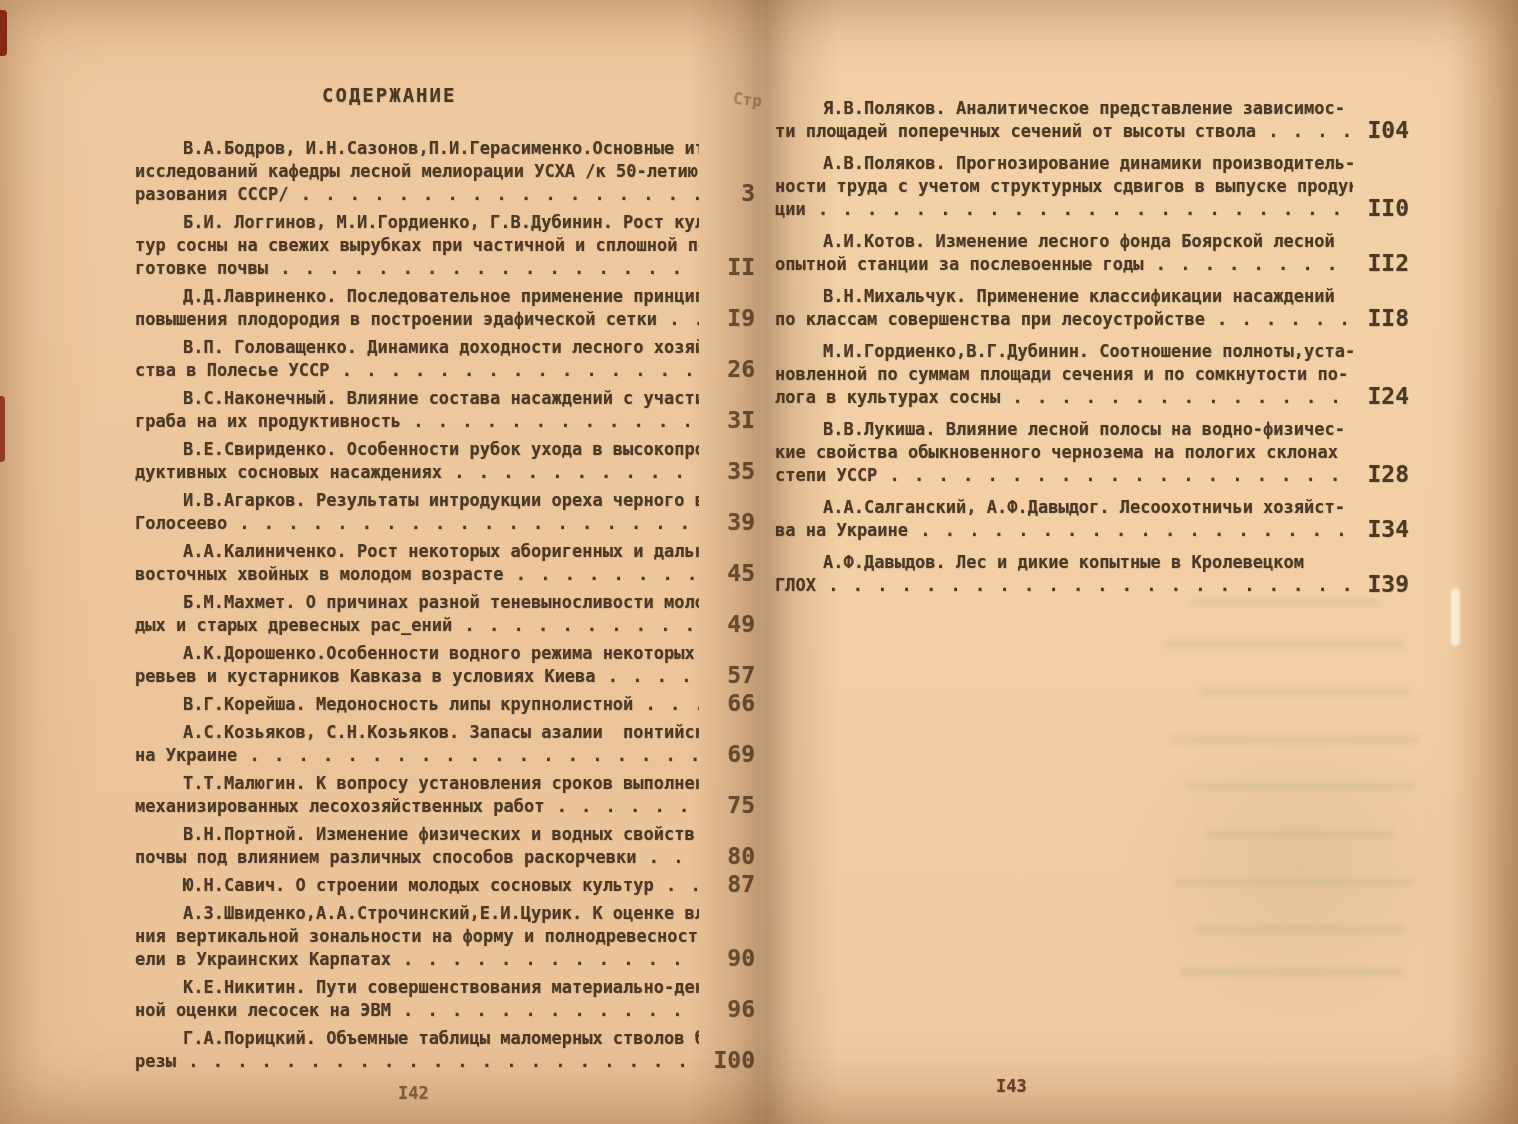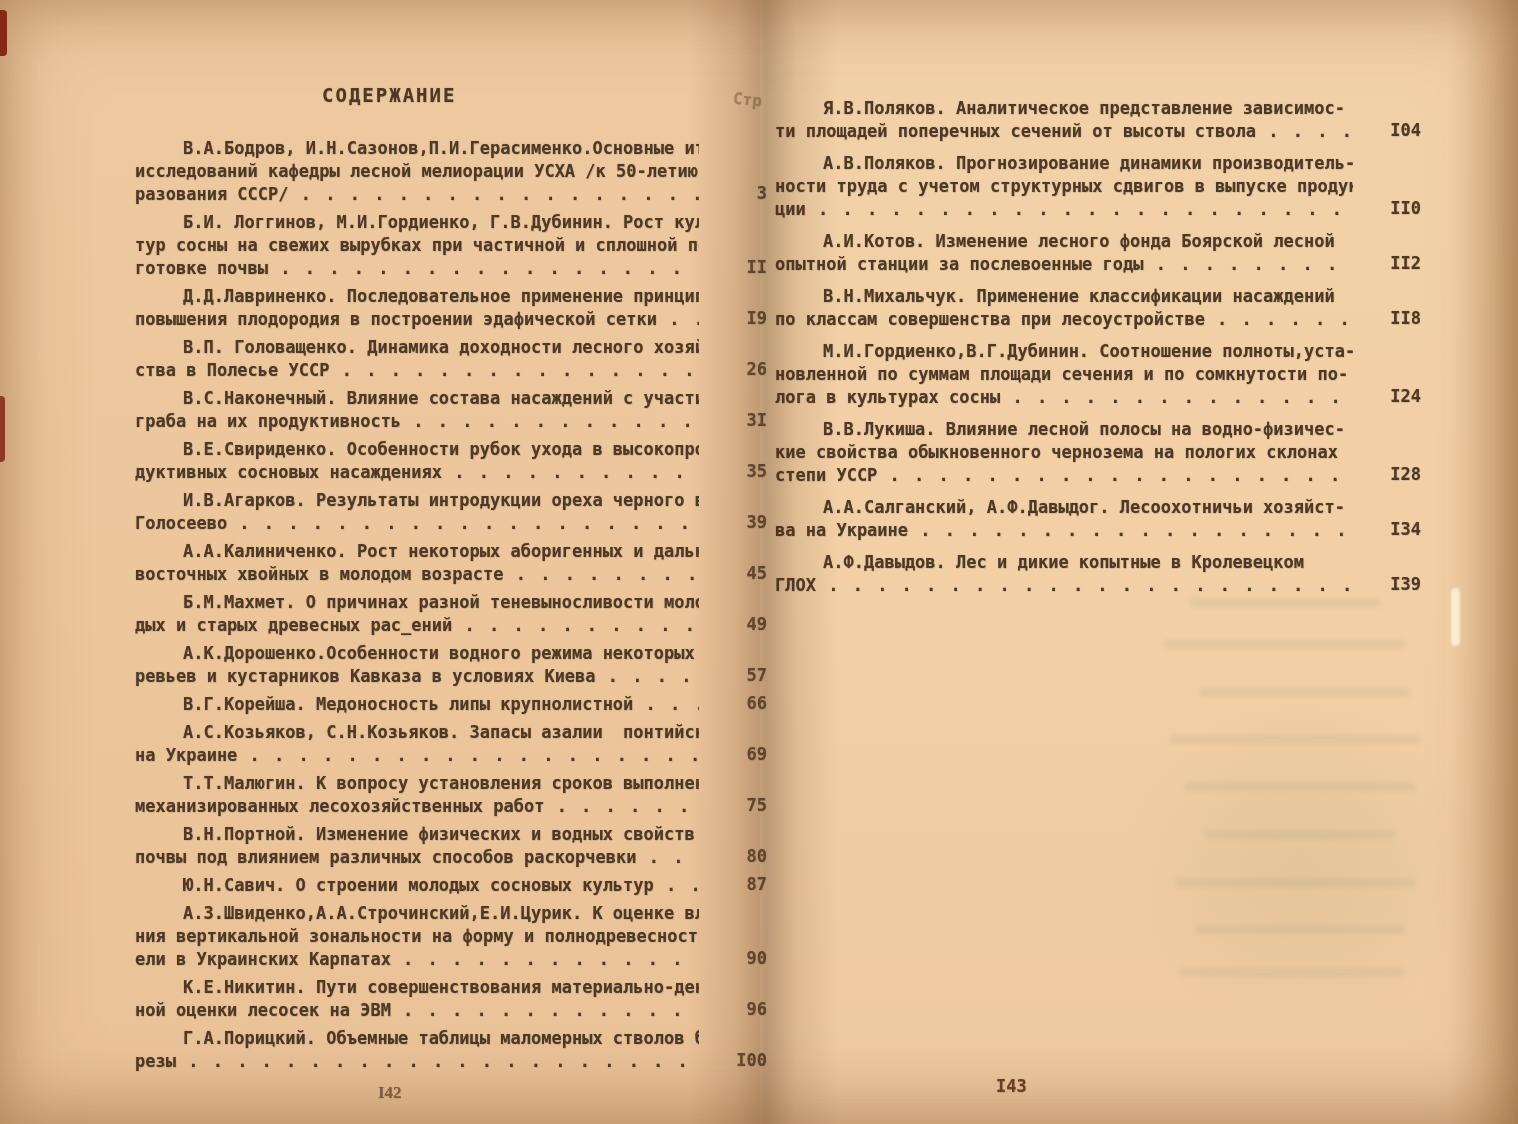--- a/index.html
+++ b/index.html
@@ -47,24 +47,24 @@
   }
   .entries{position:absolute;}
   .entries.left{left:135px;top:137px;width:636px;}
   .entries.right{left:775px;top:88px;width:650px;}
   .entry{position:relative;padding-right:72px;margin-top:5px;}
   .entries.right .entry{margin-top:9px;}
   .entry:first-child{margin-top:0;}
   .line{white-space:pre;overflow:hidden;height:23px;line-height:23px;font-size:17px;}
   .line.first{text-indent:48px;}
   .dots{letter-spacing:2px;}
-  .pnum{position:absolute;right:4px;bottom:1px;font-size:17px;line-height:23px;}
+  .pnum{position:absolute;right:16px;bottom:1px;font-size:23px;line-height:23px;}
   .entries.left .pnum{color:#57402a;opacity:.88;}
   .folio{position:absolute;font-size:17px;}
-  .folio.left{left:378px;top:1083px;color:#6b4a32;opacity:.8;font-family:Liberation Serif, serif;}
+  .folio.left{left:398px;top:1083px;color:#6b4a32;opacity:.8;}
   .folio.right{left:996px;top:1076px;color:#703c28;}
   
   .ghost{position:absolute;pointer-events:none;background:rgba(118,138,122,0.10);height:9px;border-radius:4px;filter:blur(2px);}
   .blotch{position:absolute;pointer-events:none;background:radial-gradient(ellipse at center,rgba(196,174,128,0.28) 0%,rgba(196,174,128,0) 70%);}
 </style>
 </head>
 <body>
 
 <div class="spread">
 

